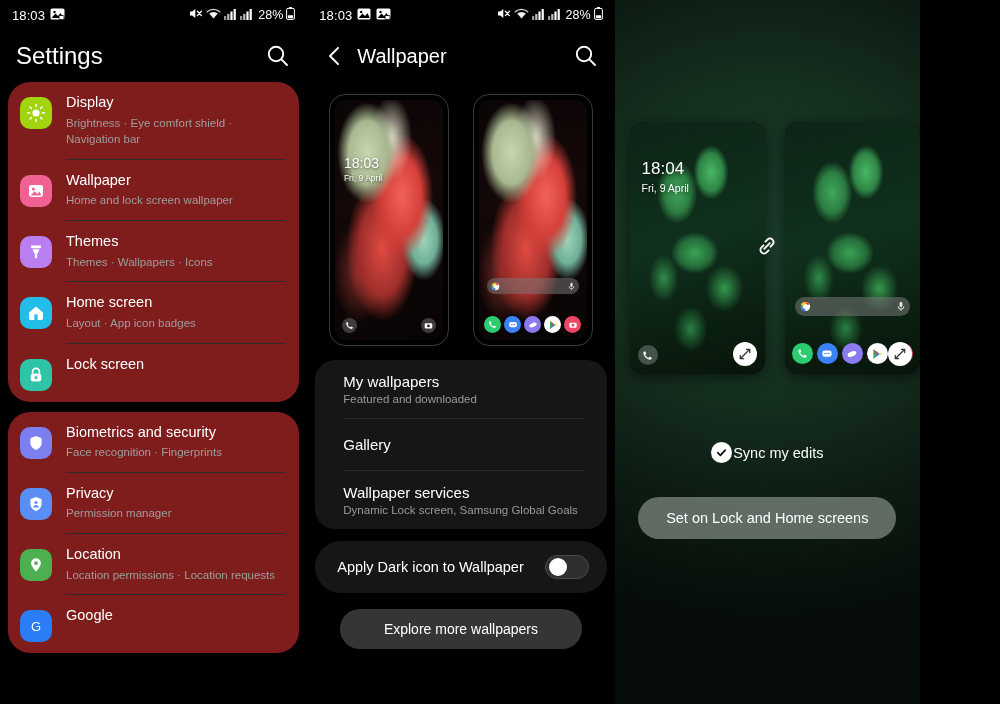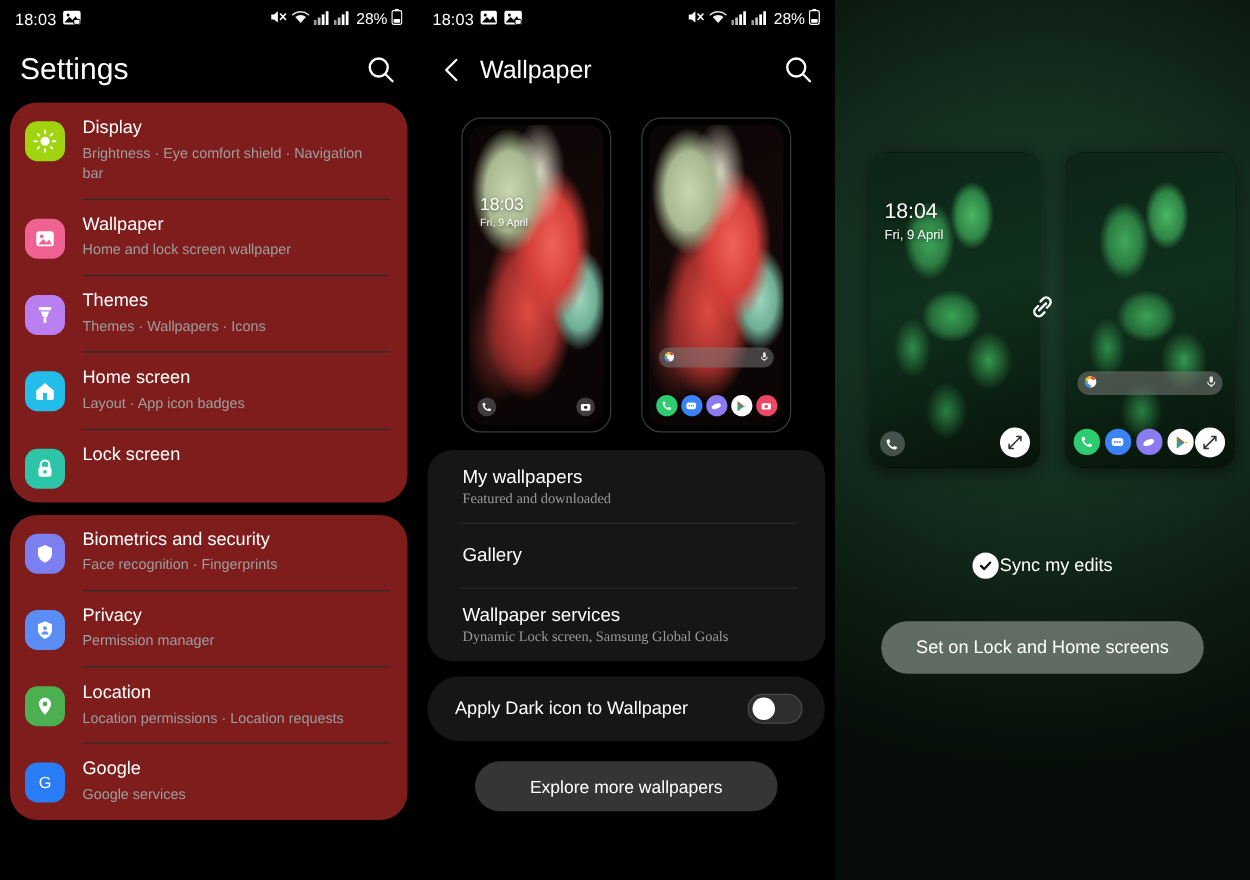--- a/index.html
+++ b/index.html
@@ -1,19 +1,19 @@
 <!DOCTYPE html>
 <html><head>
 <meta charset="utf-8">
 <style>
   * { margin:0; padding:0; box-sizing:border-box; }
   html,body { width:1000px; height:704px; overflow:hidden; background:#000; }
   body { font-family:"Liberation Sans", sans-serif; color:#fff; }
 
-  .screen { width:1000px; height:704px; display:flex; }
+  .screen { width:920px; height:704px; display:flex; }
   .panel { position:relative; overflow:hidden; }
   .p1 { width:334px; background:#000; }
   .p2 { width:334px; background:#000; }
   .p3 { width:332px; background:radial-gradient(ellipse 420px 380px at 50% 34%, #1c3f2c 0%, #15301f 40%, #0c1b12 72%, #060d08 100%); }
 
   
   .statusbar { height:30px; display:flex; align-items:center; padding:0 12px; font-size:12.5px; color:#fff; }
   .sb-left { display:flex; align-items:center; gap:5px; }
   .sb-time { font-size:13px; letter-spacing:.1px; }
   .sb-right { margin-left:auto; display:flex; align-items:center; gap:3px; }
@@ -76,21 +76,21 @@
                justify-content:space-between; padding:0 4px; }
   .hs-dock { position:absolute; left:0; right:0; bottom:7px; display:flex;
              justify-content:space-around; padding:0 4px; }
   .dock-ic { width:17px; height:17px; border-radius:50%; display:flex; align-items:center;
              justify-content:center; flex:0 0 auto; }
 
   
   .menu-card { background:#161616; border-radius:20px; margin:0 8px; overflow:hidden;padding-left:6px; }
   .menu-row { padding:13px 20px 13px 22px; }
   .menu-title { font-size:15px; color:#fff; }
-  .menu-sub { font-size:11.5px; color:#9a9a9a; margin-top:3px;font-family:Liberation Serif, serif; }
+  .menu-sub { font-size:11.5px; color:#9a9a9a; margin-top:3px; }
   .menu-div { height:1px; background:#2b2b2b; margin:0 22px; }
 
   .toggle-card { background:#161616; border-radius:26px; margin:12px 8px 0;
                  display:flex; align-items:center; padding:14px 18px 14px 22px; }
   .toggle-label { font-size:14.5px; color:#fff; flex:1; }
   .switch { width:44px; height:24px; border-radius:12px; background:#2e2e2e; border:1px solid #4a4a4a;
             position:relative; flex:0 0 auto; }
   .switch .knob { position:absolute; top:2px; left:3px; width:18px; height:18px; border-radius:50%;
                   background:#fff; }
   .explore-wrap { display:flex; justify-content:center; margin-top:16px; }
@@ -315,21 +315,20 @@
         <div class="divider"></div>
 
         <div class="row">
           <div class="row-icon" style="background:#2a7cf7">
             <svg width="20" height="20" viewBox="0 0 20 20">
                 <text x="10" y="14.6" font-family="Liberation Sans, sans-serif" font-size="13" fill="#fff" text-anchor="middle">G</text>
               </svg>
           </div>
           <div class="row-text">
             <div class="row-title">Google</div>
-            <div class="row-sub">Google services</div>
           </div>
         </div>
       </div>
 
     </div>
   </div>
 
   <div class="panel p2">
 
     <div class="statusbar">

